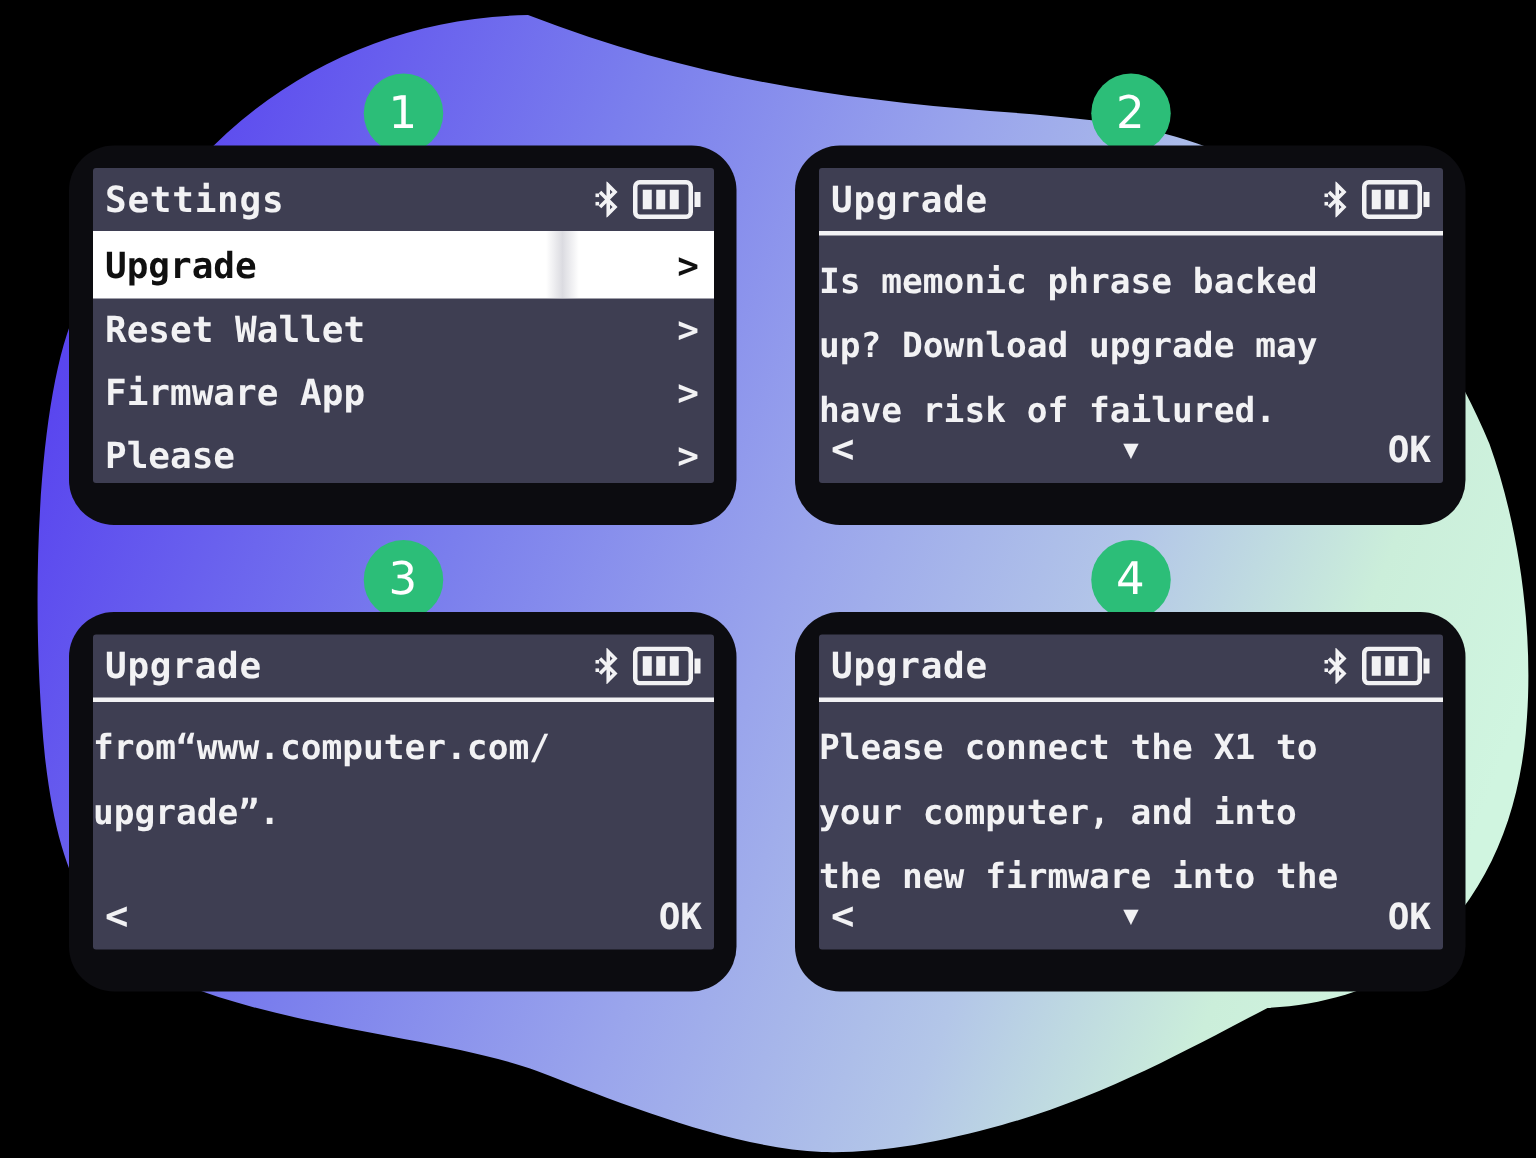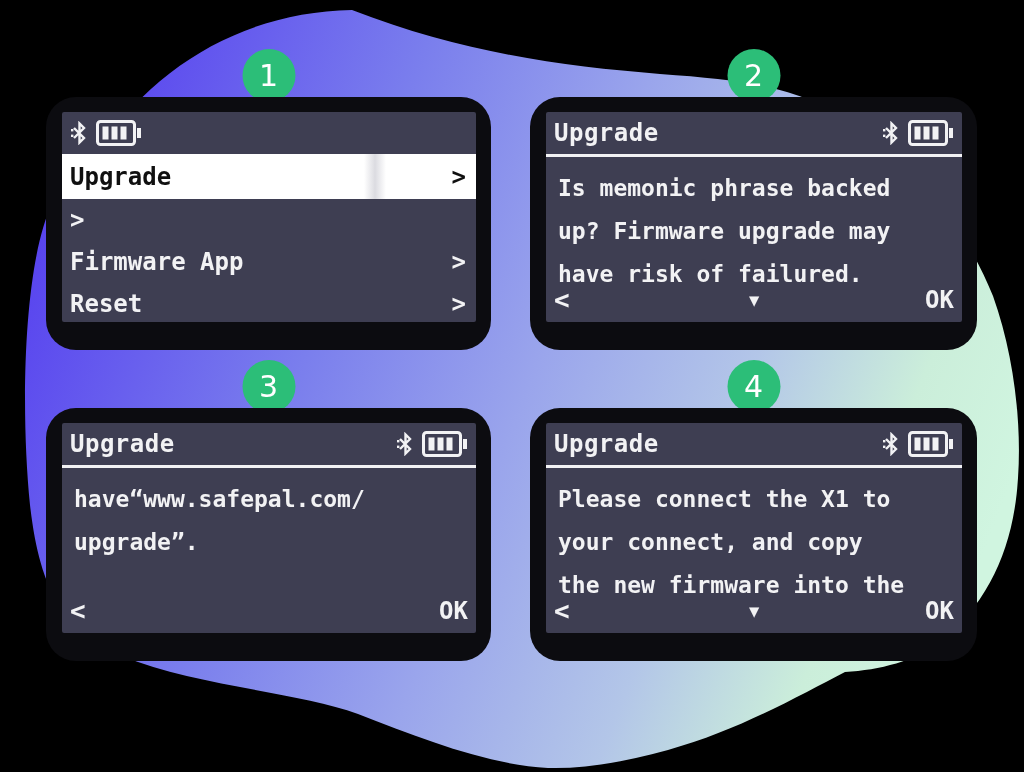--- a/index.html
+++ b/index.html
@@ -44,21 +44,21 @@
     justify-content:space-between; padding:0 10px 0 8px;
     font-size:24px; font-weight:bold; position:relative;
   }
   .menu-row.selected { background:#ffffff; color:#101010; height:45px; }
   .scrollhint {
     position:absolute; left:73%; top:0; bottom:0; width:22px;
     background:linear-gradient(to right, rgba(190,190,200,0), rgba(190,190,200,.55), rgba(190,190,200,0));
   }
   .chev { font-size:24px; font-weight:bold; }
 
-  .body-lines { padding:10px 8px 0 12px; }
+  .body-lines { padding:10px 8px 0 0; }
   .body-lines .line {
     font-size:23px; font-weight:bold; line-height:43px;
     white-space:nowrap; letter-spacing:0px;
   }
   .navbar {
     position:absolute; left:8px; right:8px; bottom:5px; height:34px;
     display:flex; align-items:center; justify-content:space-between;
     font-size:24px; font-weight:bold;
   }
   .navbar .down { font-size:17px; position:absolute; left:50%; transform:translateX(-50%); }
@@ -96,20 +96,21 @@
       C 298 692, 195 686, 122 656
       C 64 630, 40 592, 30 505
       C 20 405, 24 262, 52 204
       C 68 172, 82 158, 100 148 Z"></path>
   </svg>
 
   <div class="device" style="left:46px; top:97px; width:445px; height:253px;">
     <div class="badge">1</div>
     <div class="screen">
       <div class="hdr">
+        <span class="title">Settings</span>
         <span class="icons">
           <svg class="icon" width="17" height="24" viewBox="0 0 17 24">
             <path d="M4 7 L14 17 L9.5 21.5 L9.5 2.5 L14 7 L4 17" fill="none" stroke="#f2f2f4" stroke-width="2.4"></path>
             <rect x="1" y="8" width="2.4" height="2.4" fill="#f2f2f4"></rect>
             <rect x="1" y="13.6" width="2.4" height="2.4" fill="#f2f2f4"></rect>
           </svg>
           <svg class="icon" width="46" height="26" viewBox="0 0 46 26">
             <rect x="1.5" y="1.5" width="37" height="23" rx="3" fill="none" stroke="#f2f2f4" stroke-width="3"></rect>
             <rect x="6.5" y="6.5" width="6" height="13" fill="#f2f2f4"></rect>
             <rect x="15.5" y="6.5" width="6" height="13" fill="#f2f2f4"></rect>
@@ -118,28 +119,29 @@
           </svg>
         </span>
       </div>
       <div class="menu">
         <div class="menu-row selected">
           <span>Upgrade</span>
           <span class="scrollhint"></span>
           <span class="chev">&gt;</span>
         </div>
         <div class="menu-row">
+          <span>Reset Wallet</span>
           <span class="chev">&gt;</span>
         </div>
         <div class="menu-row">
           <span>Firmware App</span>
           <span class="chev">&gt;</span>
         </div>
         <div class="menu-row">
-          <span>Reset</span>
+          <span>Please</span>
           <span class="chev">&gt;</span>
         </div>
       </div>
     </div>
   </div>
 
   <div class="device" style="left:530px; top:97px; width:447px; height:253px;">
     <div class="badge">2</div>
     <div class="screen">
       <div class="hdr">
@@ -155,21 +157,21 @@
             <rect x="6.5" y="6.5" width="6" height="13" fill="#f2f2f4"></rect>
             <rect x="15.5" y="6.5" width="6" height="13" fill="#f2f2f4"></rect>
             <rect x="24.5" y="6.5" width="6" height="13" fill="#f2f2f4"></rect>
             <rect x="41" y="8" width="4" height="10" fill="#f2f2f4"></rect>
           </svg>
         </span>
       </div>
       <div class="hdr-line"></div>
       <div class="body-lines">
         <div class="line">Is memonic phrase backed</div>
-        <div class="line">up? Firmware upgrade may</div>
+        <div class="line">up? Download upgrade may</div>
         <div class="line">have risk of failured.</div>
       </div>
       <div class="navbar">
         <span class="back">&lt;</span>
         <span class="down">▼</span>
         <span class="ok">OK</span>
       </div>
     </div>
   </div>
 
@@ -188,21 +190,21 @@
             <rect x="1.5" y="1.5" width="37" height="23" rx="3" fill="none" stroke="#f2f2f4" stroke-width="3"></rect>
             <rect x="6.5" y="6.5" width="6" height="13" fill="#f2f2f4"></rect>
             <rect x="15.5" y="6.5" width="6" height="13" fill="#f2f2f4"></rect>
             <rect x="24.5" y="6.5" width="6" height="13" fill="#f2f2f4"></rect>
             <rect x="41" y="8" width="4" height="10" fill="#f2f2f4"></rect>
           </svg>
         </span>
       </div>
       <div class="hdr-line"></div>
       <div class="body-lines">
-        <div class="line">have“www.safepal.com/</div>
+        <div class="line">from“www.computer.com/</div>
         <div class="line">upgrade”.</div>
       </div>
       <div class="navbar">
         <span class="back">&lt;</span>
         <span class="ok">OK</span>
       </div>
     </div>
   </div>
 
   <div class="device" style="left:530px; top:408px; width:447px; height:253px;">
@@ -221,21 +223,21 @@
             <rect x="6.5" y="6.5" width="6" height="13" fill="#f2f2f4"></rect>
             <rect x="15.5" y="6.5" width="6" height="13" fill="#f2f2f4"></rect>
             <rect x="24.5" y="6.5" width="6" height="13" fill="#f2f2f4"></rect>
             <rect x="41" y="8" width="4" height="10" fill="#f2f2f4"></rect>
           </svg>
         </span>
       </div>
       <div class="hdr-line"></div>
       <div class="body-lines">
         <div class="line">Please connect the X1 to</div>
-        <div class="line">your connect, and copy</div>
+        <div class="line">your computer, and into</div>
         <div class="line">the new firmware into the</div>
       </div>
       <div class="navbar">
         <span class="back">&lt;</span>
         <span class="down">▼</span>
         <span class="ok">OK</span>
       </div>
     </div>
   </div>
 

